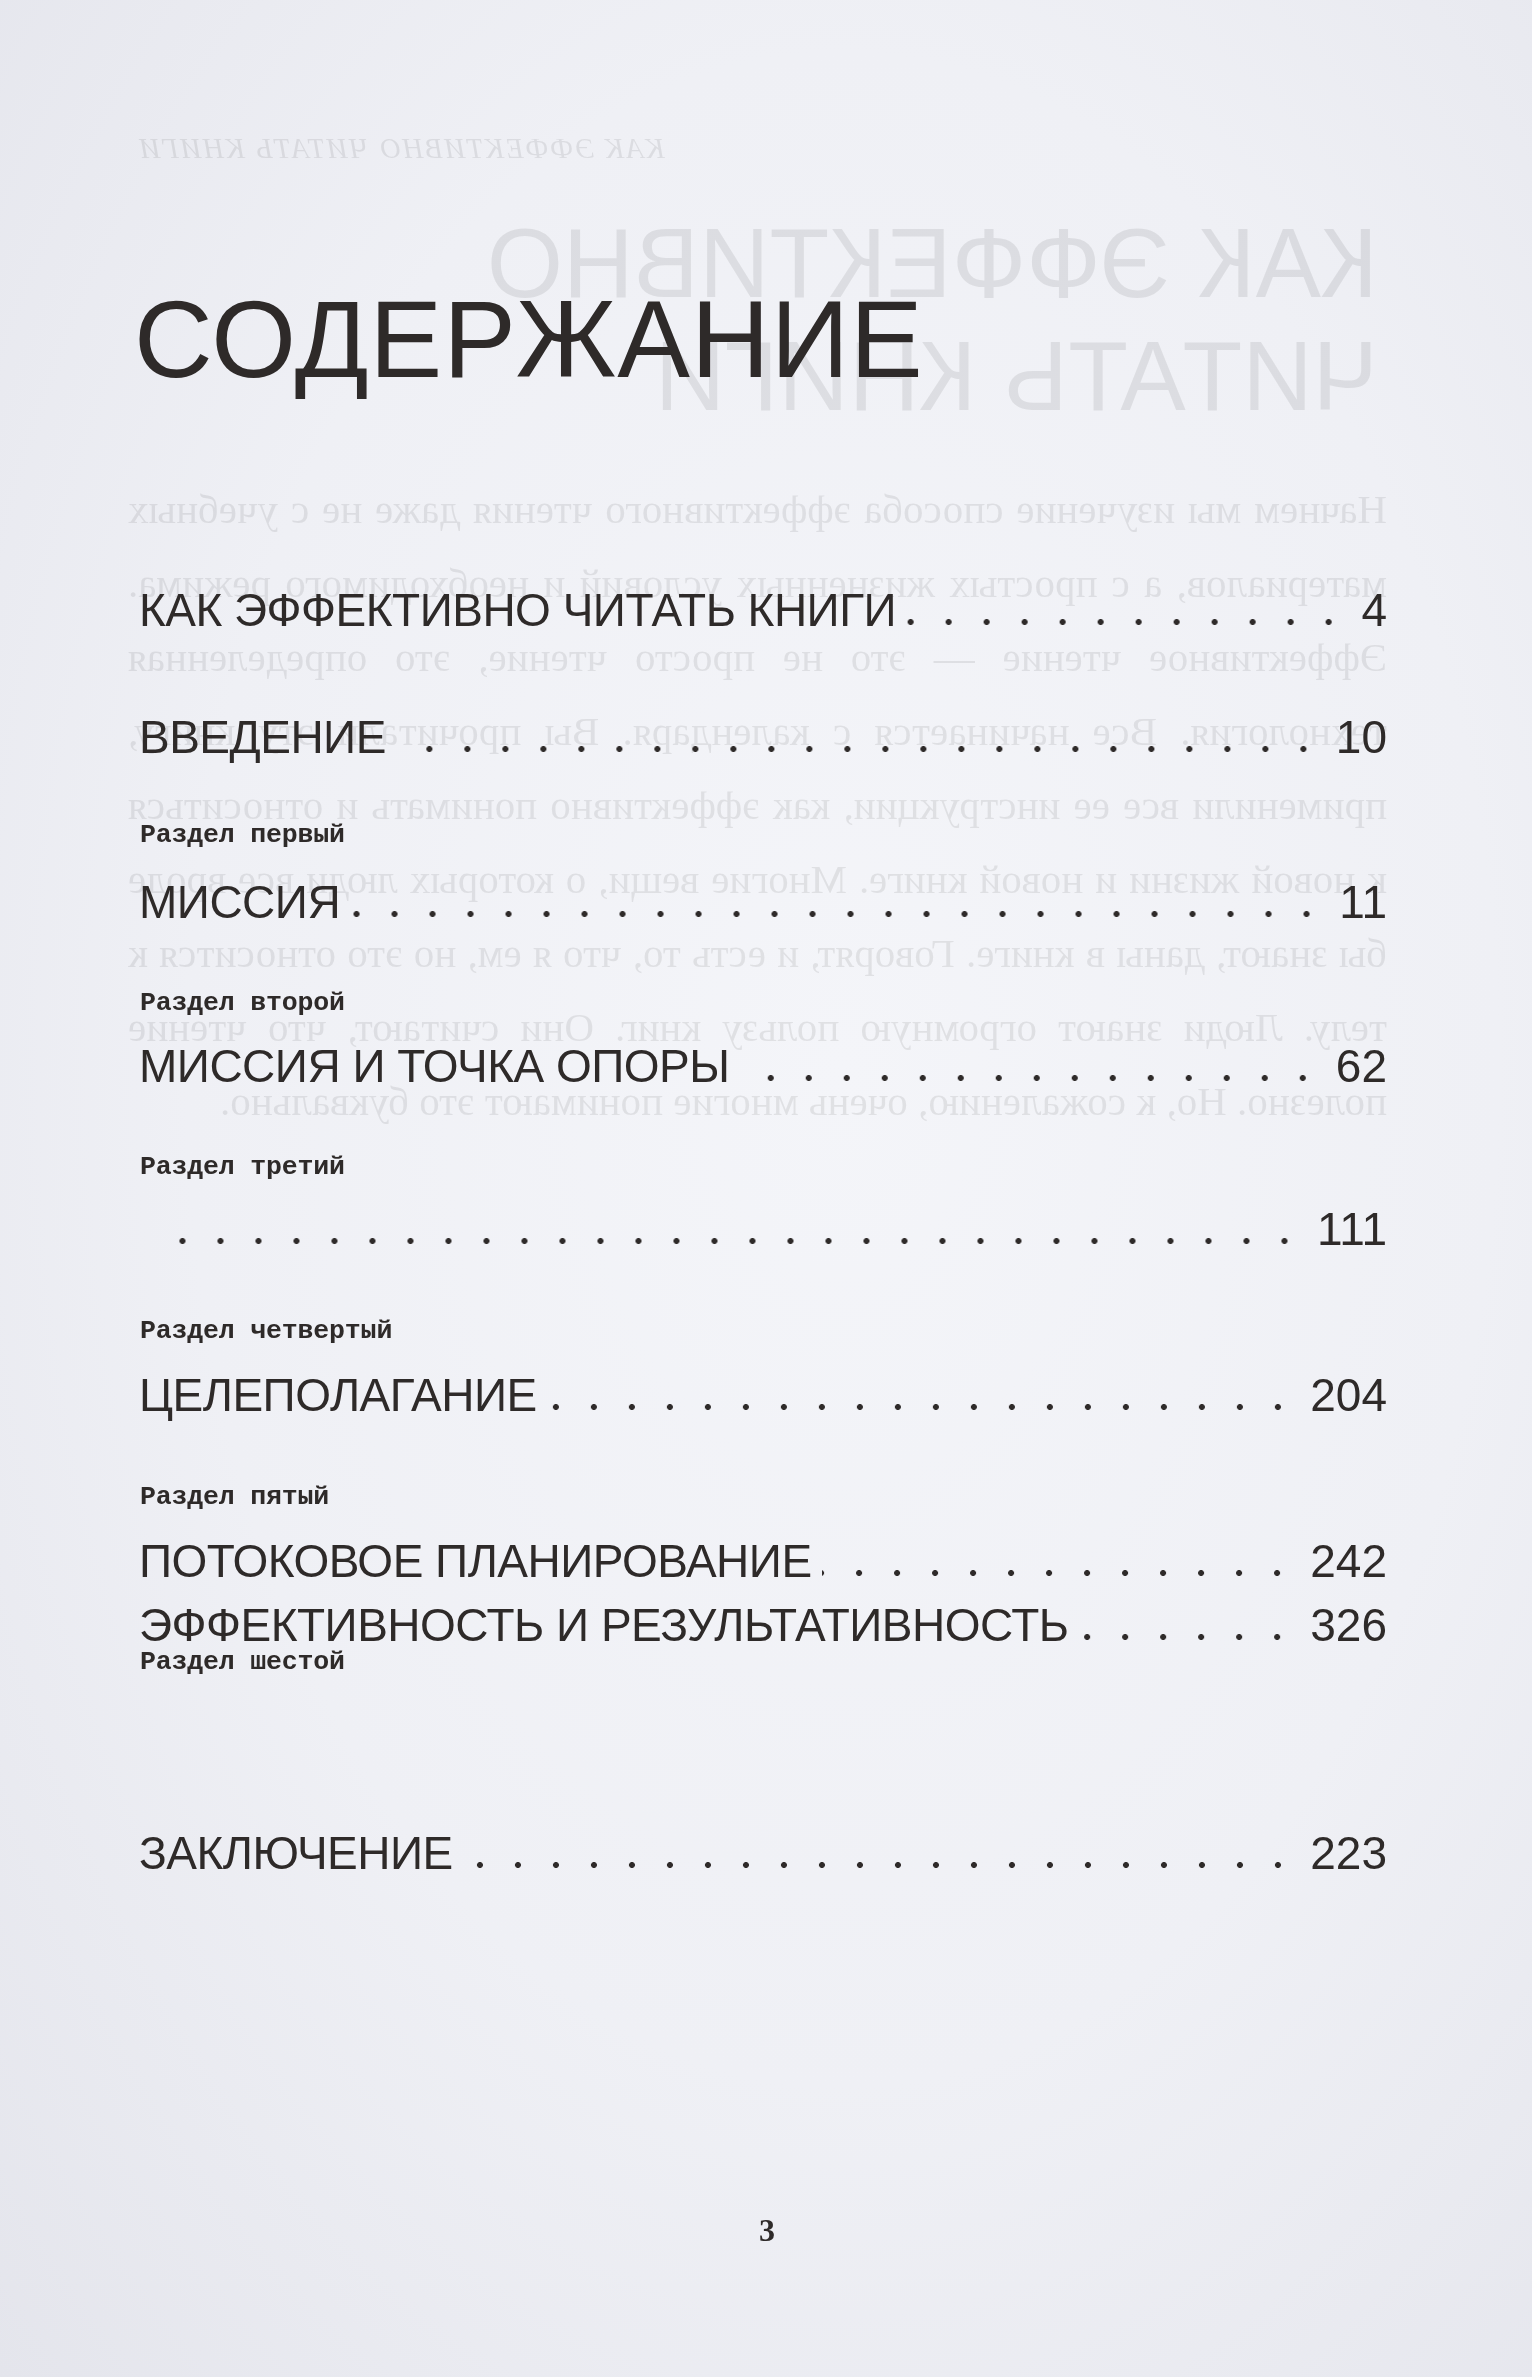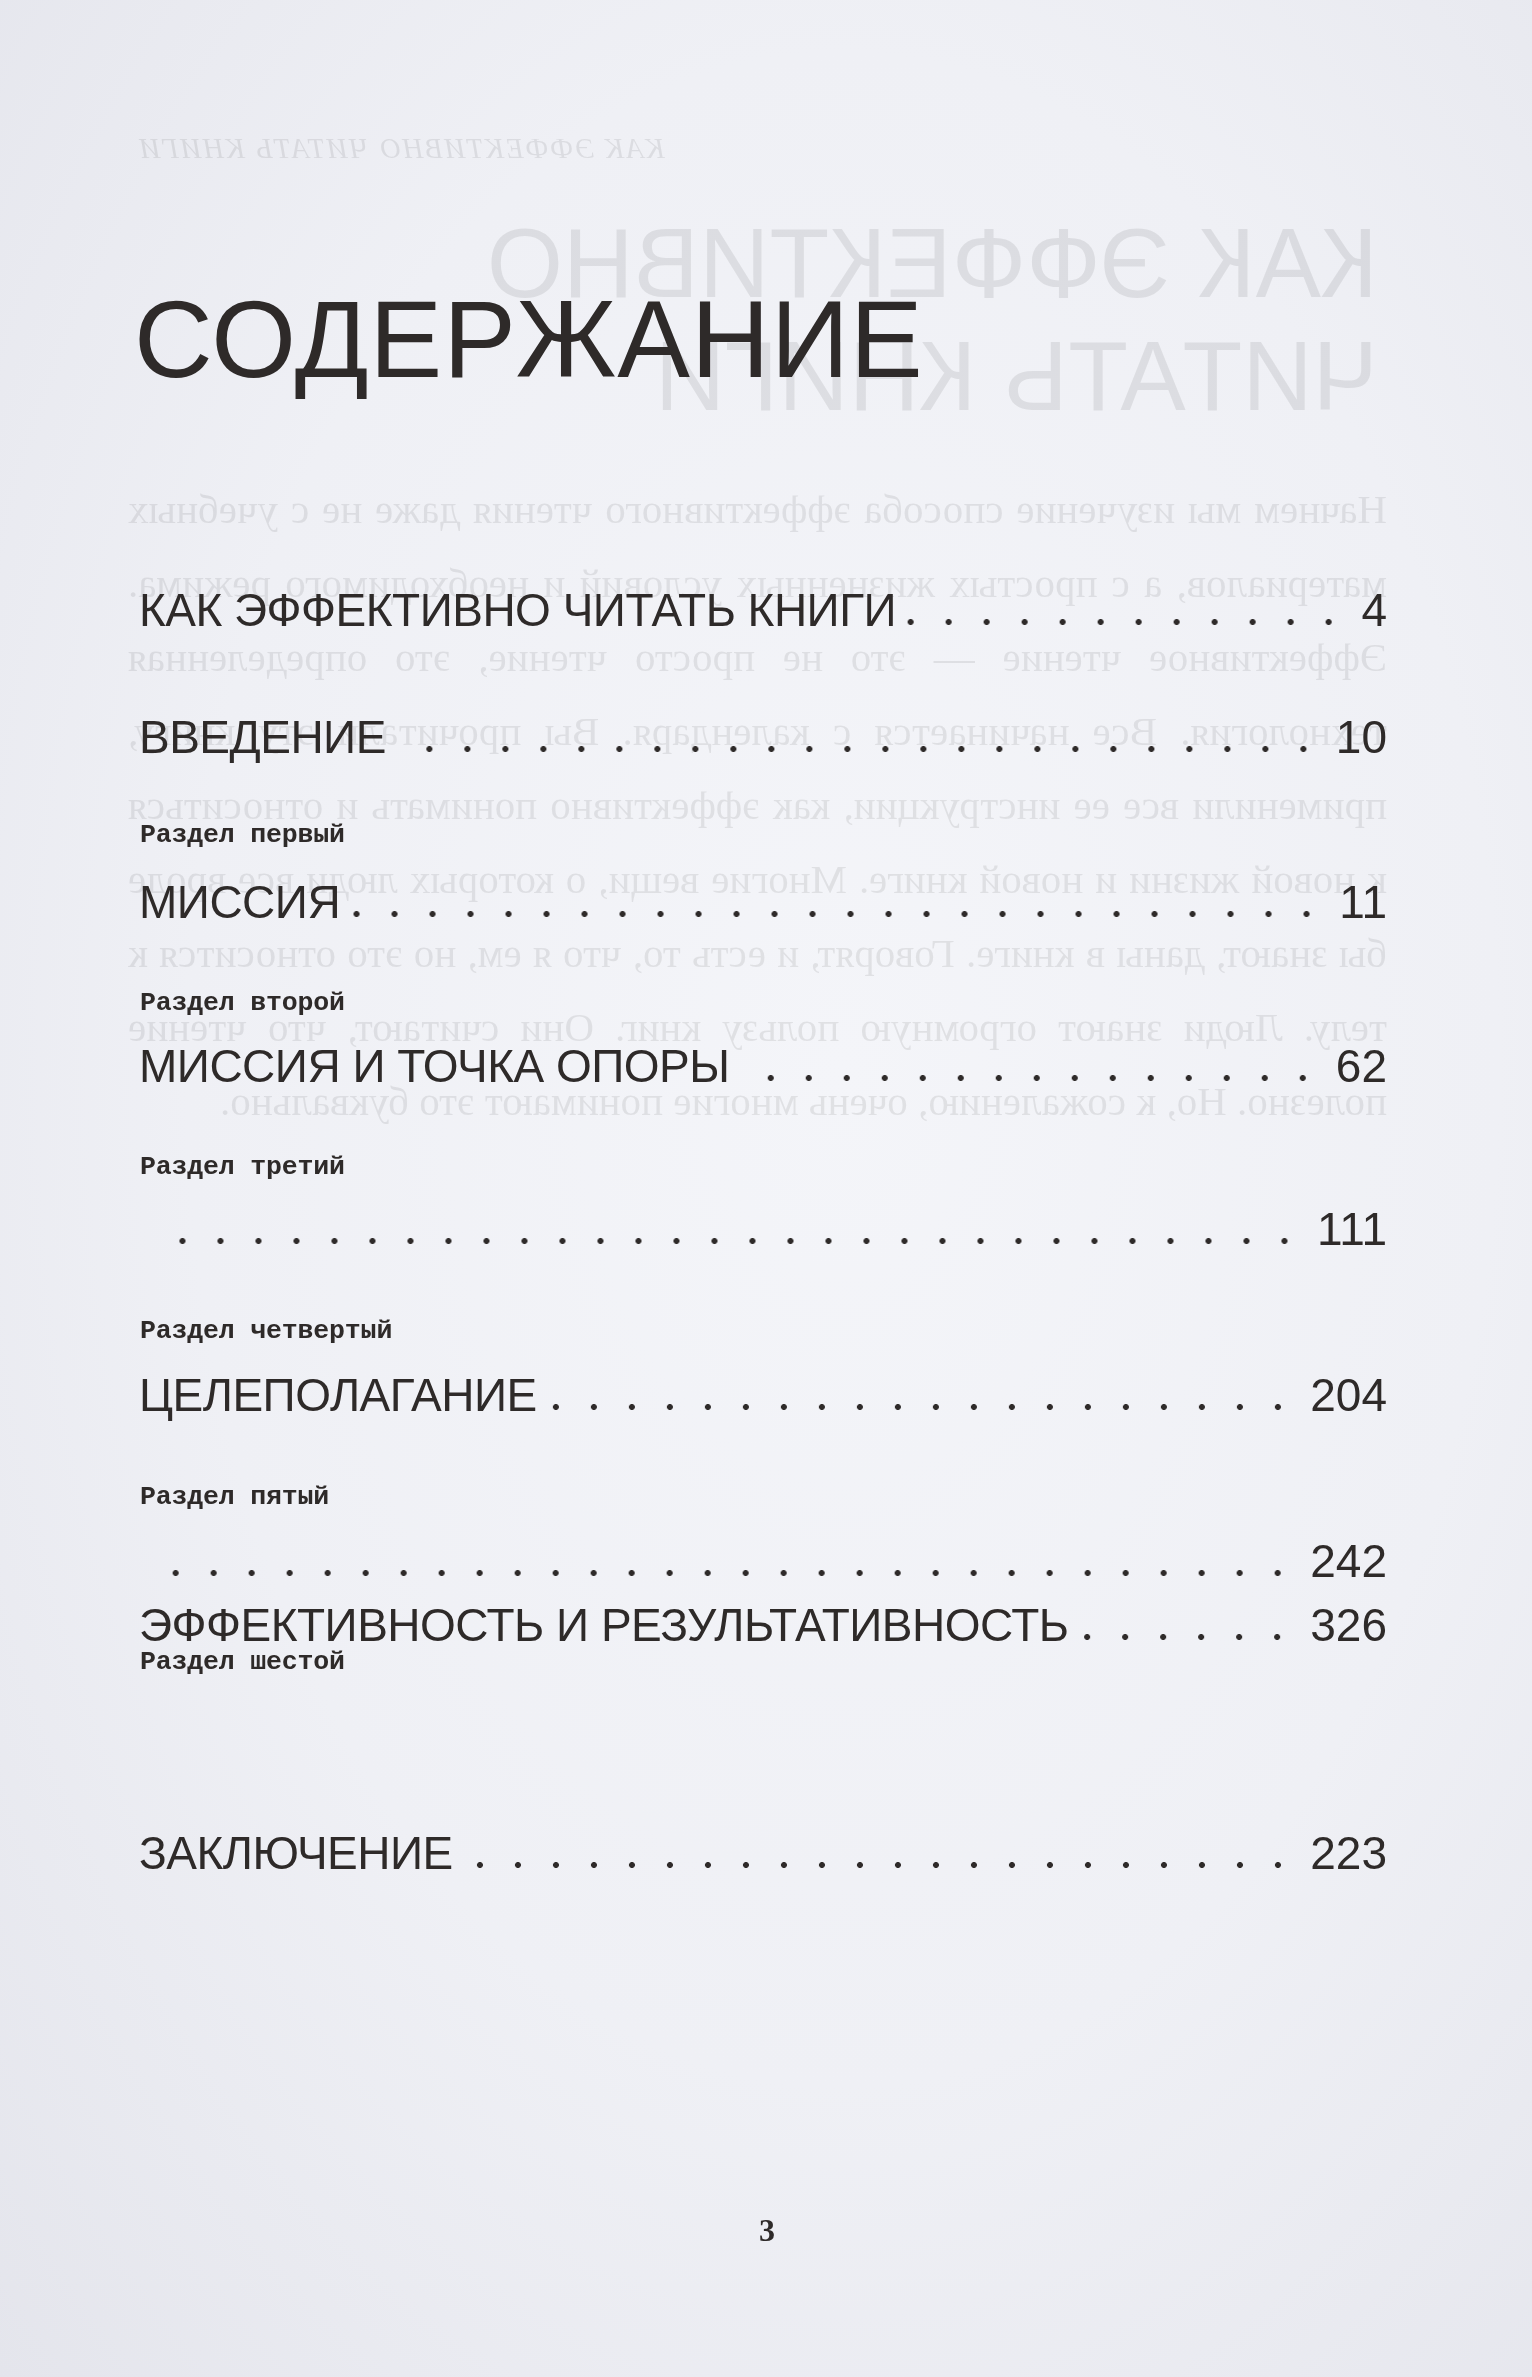--- a/index.html
+++ b/index.html
@@ -91,20 +91,21 @@
 
 <div class="section" style="top:1318px">Раздел четвертый</div>
 <div class="entry" style="top:1372px">
   <span class="label">ЦЕЛЕПОЛАГАНИЕ</span>
   <span class="leader"></span>
   <span class="page">204</span>
 </div>
 
 <div class="section" style="top:1484px">Раздел пятый</div>
 <div class="entry" style="top:1538px">
+  <span class="label">ПОТОКОВОЕ ПЛАНИРОВАНИЕ</span>
   <span class="leader"></span>
   <span class="page">242</span>
 </div>
 
 <div class="section" style="top:1649px">Раздел шестой</div>
 <div class="entry" style="top:1602px">
   <span class="label">ЭФФЕКТИВНОСТЬ И РЕЗУЛЬТАТИВНОСТЬ</span>
   <span class="leader"></span>
   <span class="page">326</span>
 </div>

